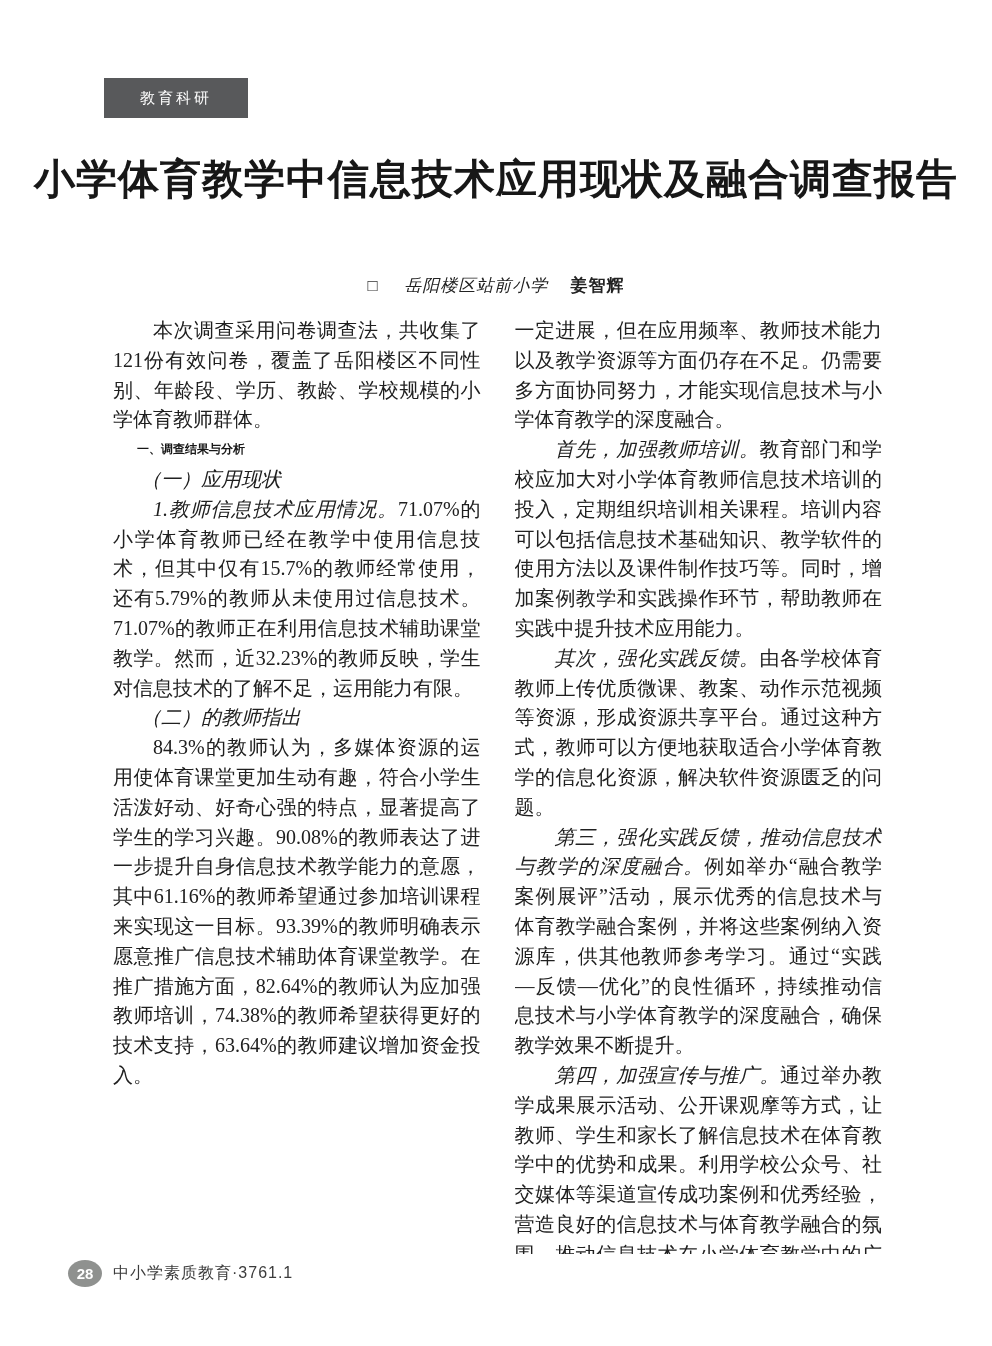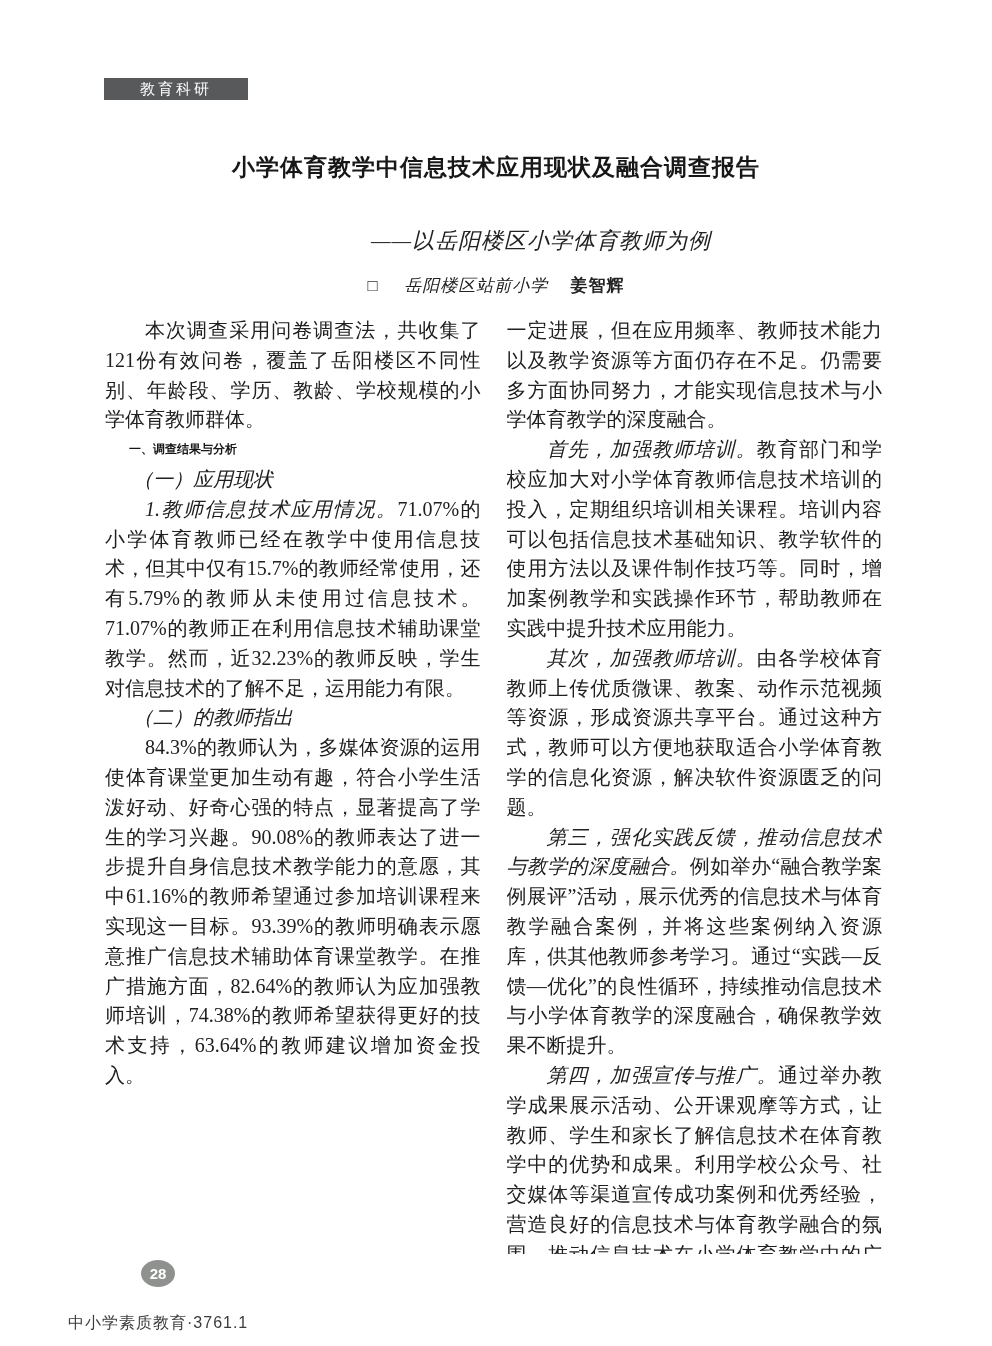--- a/index.html
+++ b/index.html
@@ -12,39 +12,39 @@
     margin: 0 auto;
     overflow: hidden;
     color: #1c1c1c;
     font-family: "Liberation Serif", "DejaVu Serif", serif;
   }
   .badge {
     position: absolute;
     left: 104px;
     top: 78px;
     width: 144px;
-    height: 22px;
+    height: 40px;
     background: #58595b;
     color: #ffffff;
     font-family: "Liberation Sans", "DejaVu Sans", sans-serif;
     font-size: 15px;
     letter-spacing: 3px;
     display: flex;
     align-items: center;
     justify-content: center;
   }
   .title {
     position: absolute;
     top: 152px;
     left: 0;
     width: 100%;
     text-align: center;
     font-family: "Liberation Sans", "DejaVu Sans", sans-serif;
     font-weight: bold;
-    font-size: 23px;
+    font-size: 41px;
     letter-spacing: 1px;
     color: #171717;
   }
   .subtitle-row {
     position: absolute;
     top: 226px;
     left: 0;
     width: 100%;
     text-align: center;
   }
@@ -78,20 +78,21 @@
     gap: 26px;
   }
   .col {
     width: 376px;
     height: 938px;
     overflow: hidden;
     font-size: 20px;
     line-height: 29.8px;
     text-align: justify;
     color: #202020;
+    margin-left: 8px;
   }
   .para { text-indent: 2em; }
   .para-cont { text-indent: 0; }
   .lead { font-style: italic; }
   .heading {
     font-family: "Liberation Sans", "DejaVu Sans", sans-serif;
     font-weight: bold;
     font-size: 12px;
     text-indent: 2em;
     color: #171717;
@@ -101,22 +102,21 @@
     font-weight: normal;
     font-size: 20px;
     text-indent: 1.4em;
   }
   .footer {
     position: absolute;
     left: 68px;
     top: 1260px;
     display: flex;
     align-items: center;
-    gap: 26px;
-    flex-direction: column;
+    gap: 11px;
   }
   .page-num {
     min-width: 34px;
     height: 27px;
     background: #8f918f;
     border-radius: 50%;
     color: #ffffff;
     font-family: "Liberation Sans", "DejaVu Sans", sans-serif;
     font-size: 15px;
     font-weight: bold;
@@ -133,23 +133,20 @@
 </style>
 </head>
 <body>
 
 <div class="page">
 
   <div class="badge">教育科研</div>
 
   <h1 class="title">小学体育教学中信息技术应用现状及融合调查报告</h1>
 
-  <div class="subtitle-row">
-    <span class="subtitle">——以岳阳楼区小学体育教师为例</span>
-  </div>
 
   <div class="author-row">
     <span class="author-marker">□</span>
     <span class="author-affiliation">岳阳楼区站前小学</span>
     <span class="author-name">姜智辉</span>
   </div>
 
   <div class="columns">
 
     <div class="col">
@@ -158,21 +155,21 @@
       <h3 class="subheading">（一）应用现状</h3>
       <p class="para"><span class="lead">1.教师信息技术应用情况。</span><span>71.07%的小学体育教师已经在教学中使用信息技术，但其中仅有15.7%的教师经常使用，还有5.79%的教师从未使用过信息技术。71.07%的教师正在利用信息技术辅助课堂教学。然而，近32.23%的教师反映，学生对信息技术的了解不足，运用能力有限。</span></p>
       <h3 class="subheading">（二）的教师指出</h3>
       <p class="para"><span class="lead"></span><span>84.3%的教师认为，多媒体资源的运用使体育课堂更加生动有趣，符合小学生活泼好动、好奇心强的特点，显著提高了学生的学习兴趣。90.08%的教师表达了进一步提升自身信息技术教学能力的意愿，其中61.16%的教师希望通过参加培训课程来实现这一目标。93.39%的教师明确表示愿意推广信息技术辅助体育课堂教学。在推广措施方面，82.64%的教师认为应加强教师培训，74.38%的教师希望获得更好的技术支持，63.64%的教师建议增加资金投入。</span></p>
 
     </div>
 
     <div class="col">
       <p class="para para-cont"><span>一定进展，但在应用频率、教师技术能力以及教学资源等方面仍存在不足。仍需要多方面协同努力，才能实现信息技术与小学体育教学的深度融合。</span></p>
       <p class="para"><span class="lead">首先，加强教师培训。</span><span>教育部门和学校应加大对小学体育教师信息技术培训的投入，定期组织培训相关课程。培训内容可以包括信息技术基础知识、教学软件的使用方法以及课件制作技巧等。同时，增加案例教学和实践操作环节，帮助教师在实践中提升技术应用能力。</span></p>
-      <p class="para"><span class="lead">其次，加强教师培训。</span><span>由各学校体育教师上传优质微课、教案、动作示范视频等资源，形成资源共享平台。通过这种方式，教师可以方便地获取适合小学体育教学的信息化资源，解决软件资源匮乏的问题。</span></p>
+      <p class="para"><span class="lead">其次，强化实践反馈。</span><span>由各学校体育教师上传优质微课、教案、动作示范视频等资源，形成资源共享平台。通过这种方式，教师可以方便地获取适合小学体育教学的信息化资源，解决软件资源匮乏的问题。</span></p>
       <p class="para"><span class="lead">第三，强化实践反馈，推动信息技术与教学的深度融合。</span><span>例如举办“融合教学案例展评”活动，展示优秀的信息技术与体育教学融合案例，并将这些案例纳入资源库，供其他教师参考学习。通过“实践—反馈—优化”的良性循环，持续推动信息技术与小学体育教学的深度融合，确保教学效果不断提升。</span></p>
       <p class="para"><span class="lead">第四，加强宣传与推广。</span><span>通过举办教学成果展示活动、公开课观摩等方式，让教师、学生和家长了解信息技术在体育教学中的优势和成果。利用学校公众号、社交媒体等渠道宣传成功案例和优秀经验，营造良好的信息技术与体育教学融合的氛围，推动信息技术在小学体育教学中的广泛应用。</span></p>
 
     </div>
 
   </div>
 
   <div class="footer">
     <span class="page-num">28</span>
     <span class="journal">中小学素质教育·3761.1</span>

